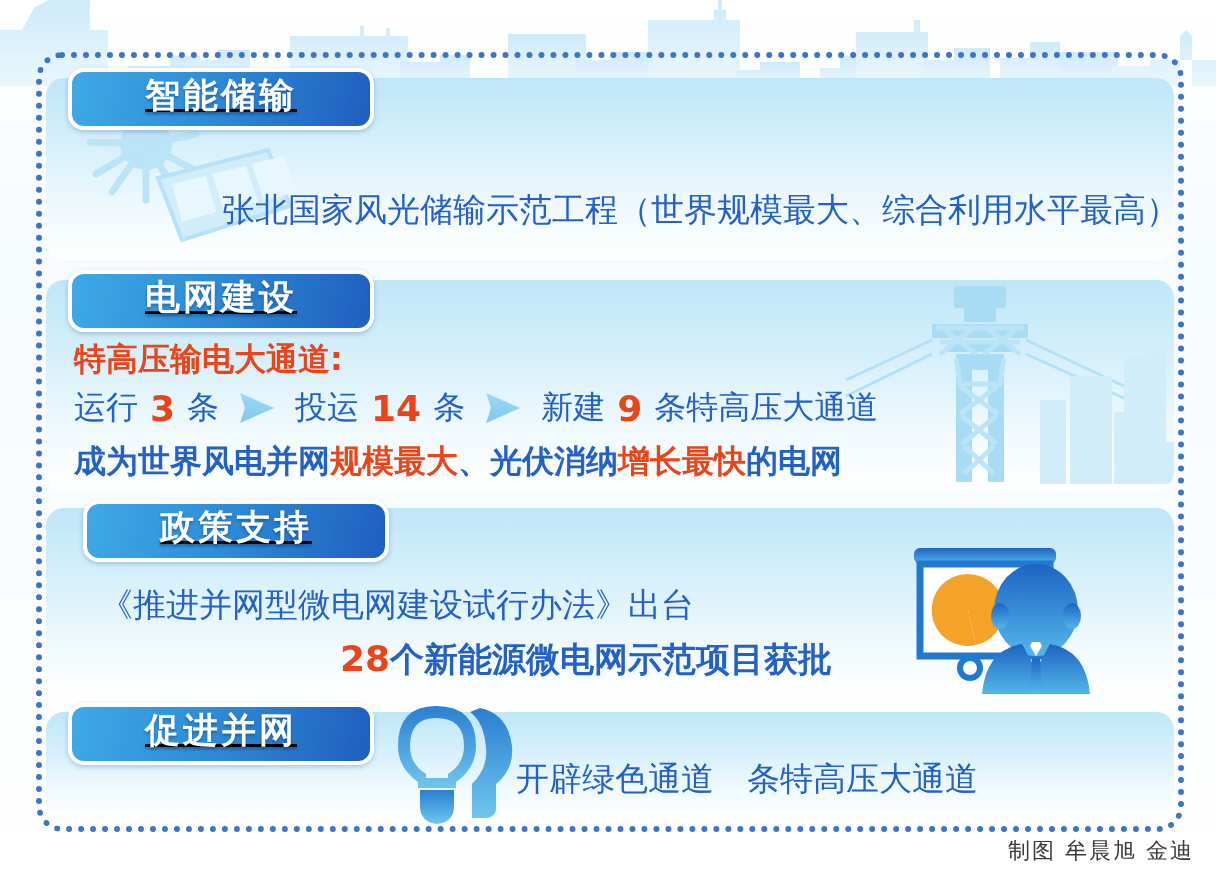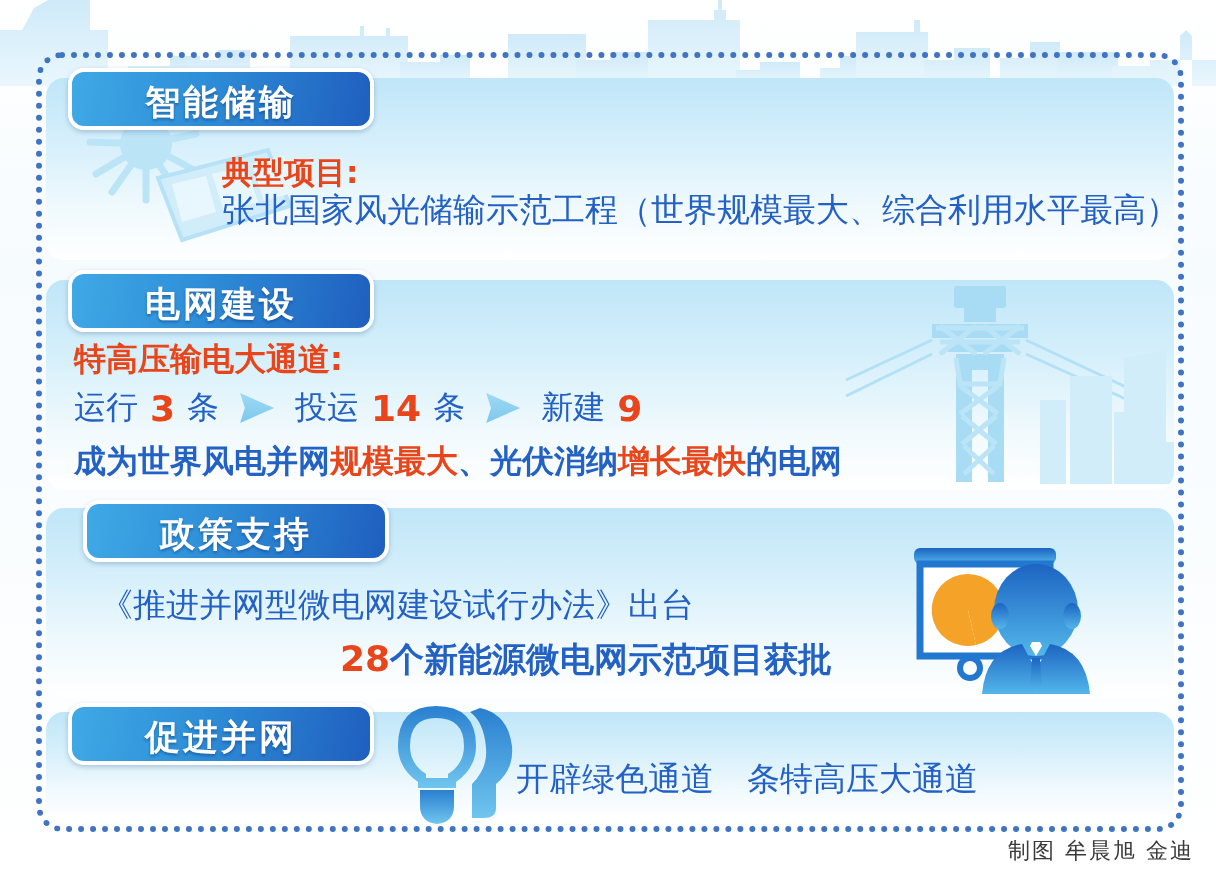--- a/index.html
+++ b/index.html
@@ -32,23 +32,24 @@
   #panel3{top:508px;height:190px;}
   #panel4{top:712px;height:108px;}
 
   
   .pill{
     position:absolute;left:68px;height:62px;width:306px;
     border-radius:16px;
     background:linear-gradient(100deg,#3fa9e6 0%,#2f8fd8 42%,#1f5fbf 100%);
     border:4px solid #ffffff;
     box-sizing:border-box;
-    display:flex;align-items:flex-end;justify-content:center;
+    display:flex;align-items:flex-start;justify-content:center;
     box-shadow:0 2px 5px rgba(20,60,120,.25);
     z-index:6;
+    text-decoration:underline;
   }
   .pill span{
     color:#ffffff;font-size:35px;font-weight:bold;letter-spacing:3px;
     text-shadow:0 2px 3px rgba(10,50,110,.45);
     font-family:"DejaVu Sans","Liberation Sans",sans-serif;
   }
   #pill1{top:68px;}
   #pill2{top:270px;}
   #pill3{top:500px;margin-left:15px;}
   #pill4{top:703px;}
@@ -237,35 +238,35 @@
   <div class="pill" id="pill2">
     <span>电网建设</span>
   </div>
   <div class="pill" id="pill3">
     <span>政策支持</span>
   </div>
   <div class="pill" id="pill4">
     <span>促进并网</span>
   </div>
 
-  <div class="txt" id="t1a">典型项目:</div>
   <div class="txt" id="t1b">张北国家风光储输示范工程（世界规模最大、综合利用水平最高）</div>
 
   <div class="txt" id="t2a">特高压输电大通道:</div>
   <div class="txt" id="t2b">
     <span>运行</span>
       <span class="num">3</span>
       <span>条</span>
       <span class="arw"></span>
       <span>投运</span>
       <span class="num">14</span>
       <span>条</span>
       <span class="arw"></span>
       <span>新建</span>
       <span class="num">9</span>
+      <span>条特高压大通道</span>
   </div>
   <div class="txt" id="t2c">
     <span>成为世界风电并网</span><span class="em">规模最大</span><span>、光伏消纳</span><span class="em">增长最快</span><span>的电网</span>
   </div>
 
   <div class="txt" id="t3a">《推进并网型微电网建设试行办法》出台</div>
   <div class="txt" id="t3b">
     <span class="num">28</span><span>个新能源微电网示范项目获批</span>
   </div>
 

